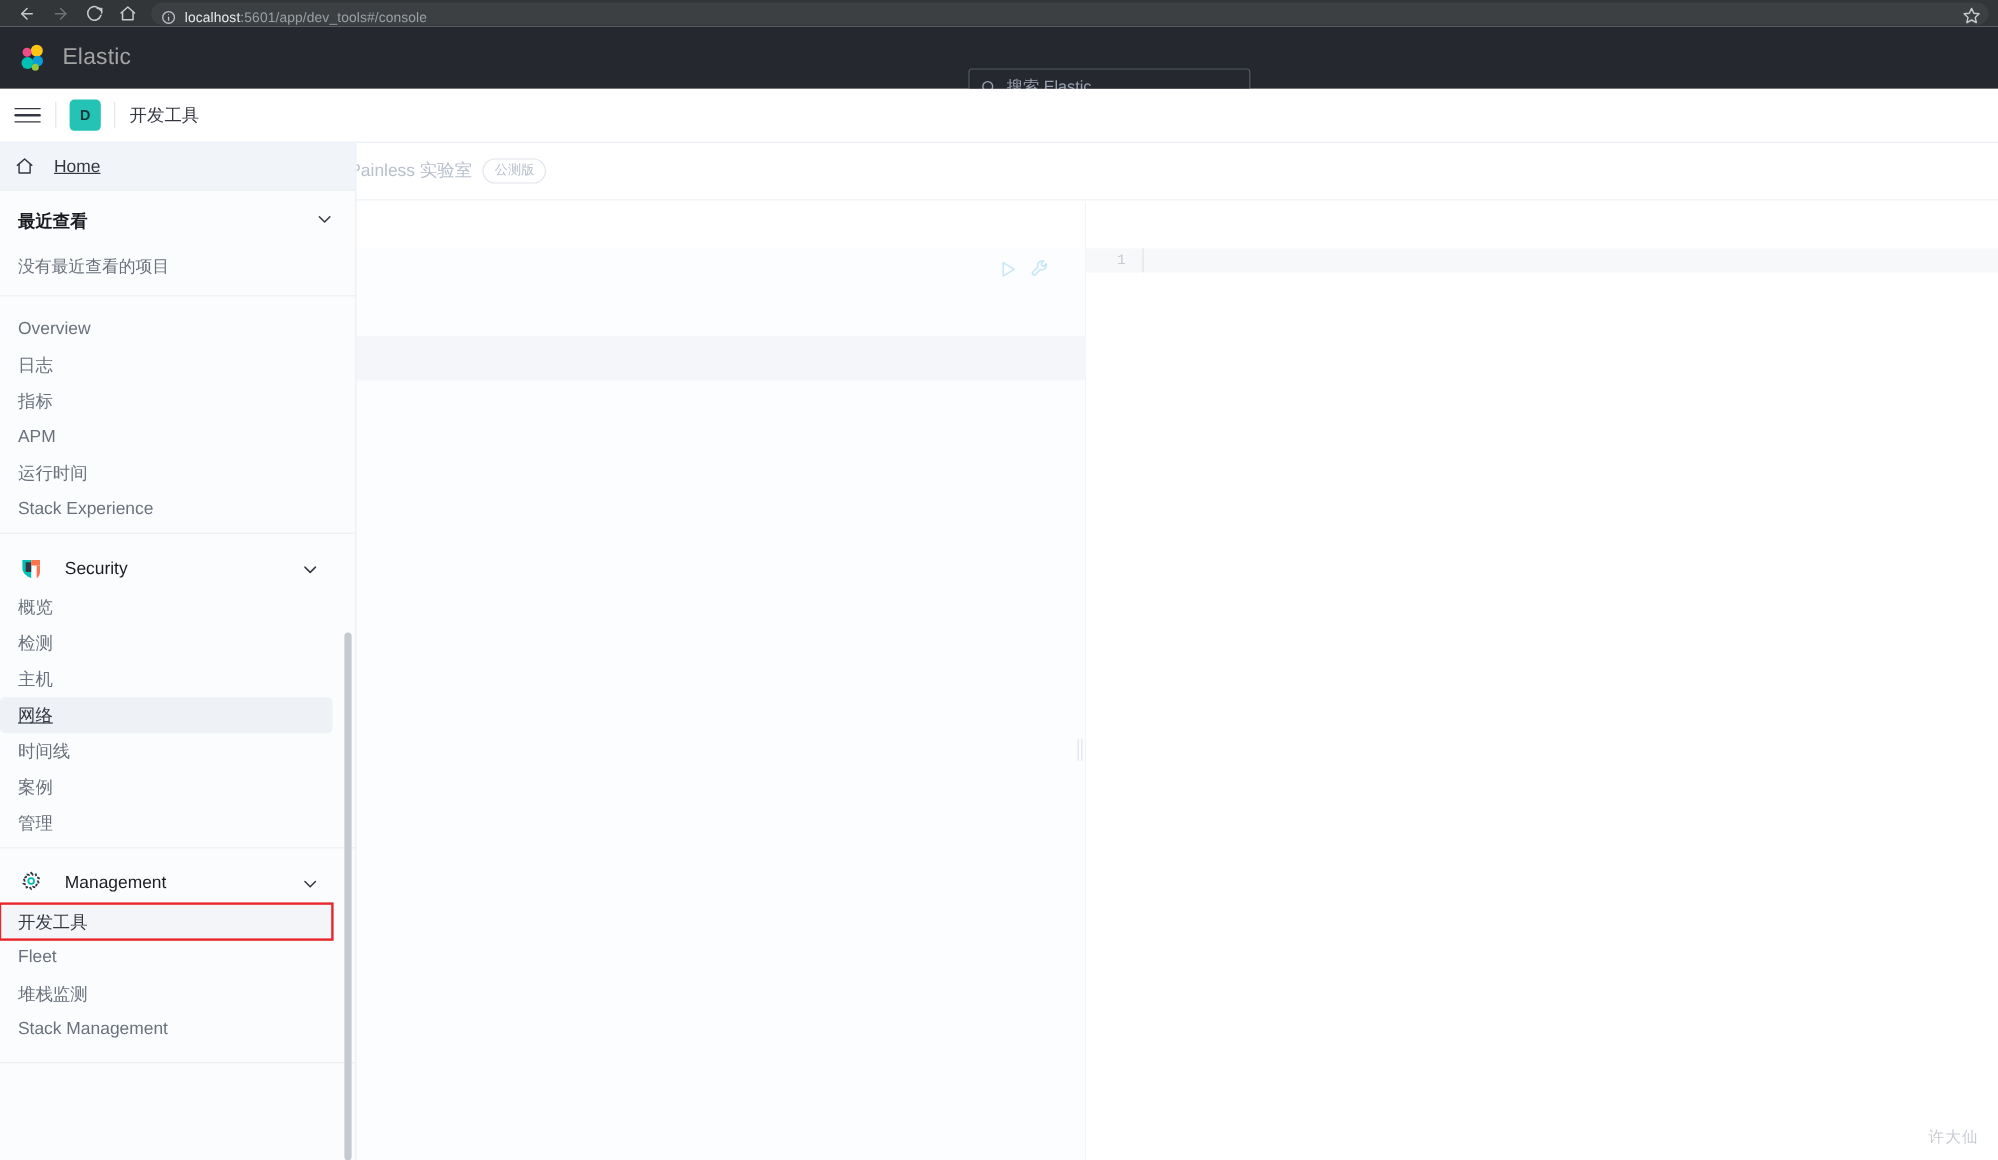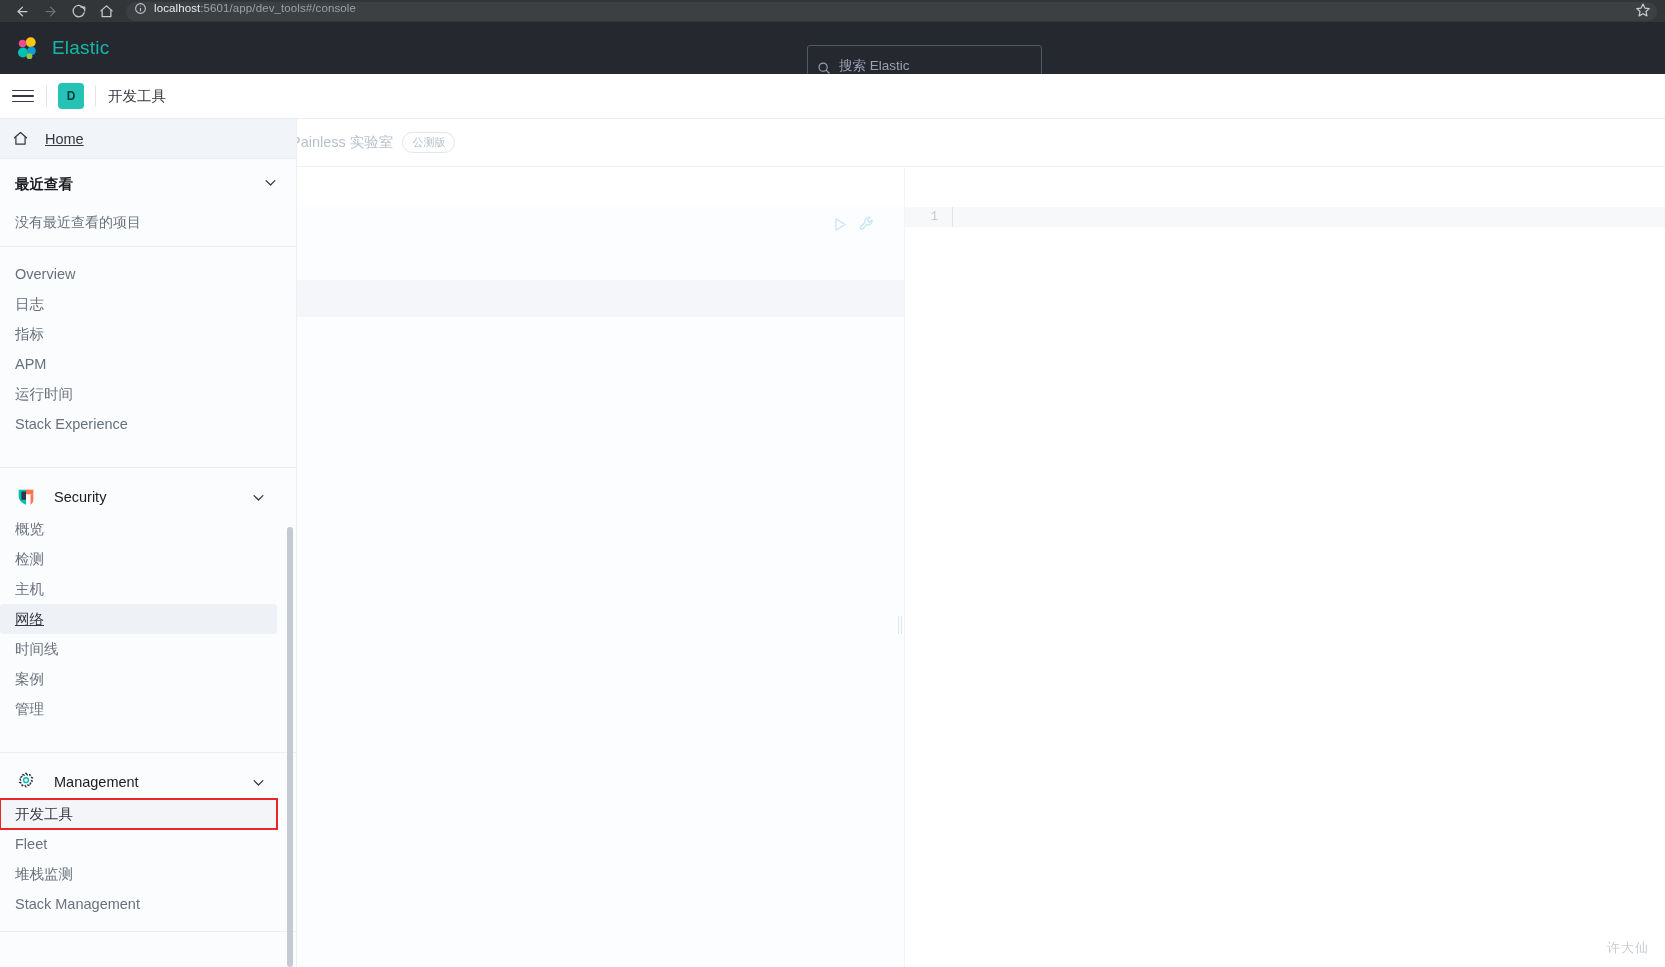--- a/index.html
+++ b/index.html
@@ -28,21 +28,21 @@
   .nav-btn.disabled { color: #6e7275; }
   .nav-btn svg { display: block; }
   .omnibox {
     flex: 1;
     height: 19px;
     background: #3c4043;
     border-radius: 10px;
     margin-left: 6px;
     margin-right: 0px;
     display: flex;
-    align-items: flex-start;
+    align-items: flex-end;
     padding: 0 8px;
     position: relative;
   }
   .omnibox .info-ic {
     width: 13px; height: 13px;
     margin-right: 7px;
     flex: 0 0 auto;
     color: #bdc1c6;
   }
   .url-text {
@@ -63,36 +63,36 @@
   .elastic-header {
     height: 52px;
     background: #25282f;
     display: flex;
     align-items: center;
     padding: 0 14px;
     position: relative;
   }
   .elastic-logo { width: 26px; height: 26px; flex: 0 0 auto; }
   .elastic-name {
-    color: #14b8a6;
+    color: #a3a3a3;
     font-size: 19px;
     margin-left: 12px;
     letter-spacing: 0.2px;
   }
   .global-search {
     position: absolute;
     left: 807px;
-    top: 23px;
+    top: 35px;
     width: 235px;
     height: 31px;
     background: #25282f;
     border: 1px solid #535966;
     border-radius: 3px;
     display: flex;
-    align-items: flex-end;
+    align-items: center;
     padding: 0 9px;
   }
   .global-search .s-ic { color: #98a2b3; width: 14px; height: 14px; flex:0 0 auto; }
   .global-search .s-ph {
     color: #98a2b3;
     font-size: 13.5px;
     margin-left: 8px;
     white-space: nowrap;
   }
 
@@ -291,21 +291,21 @@
     color: #6a717d;
     margin-top: 20px;
   }
   .chev {
     position: absolute;
     right: 18px; top: 16px;
     color: #343741;
   }
   .nav-group {
     border-bottom: 1px solid #eceff3;
-    padding: 12px 0 28px 0;
+    padding: 12px 0 5px 0;
   }
   .nav-group.noborder { border-bottom: none; }
   .nav-group-head {
     display: flex; align-items: center;
     padding: 4px 15px 4px 15px;
     position: relative;
     height: 34px;
   }
   .nav-group-head .gicon { width: 22px; height: 22px; flex:0 0 auto; }
   .nav-group-head .gtitle {

